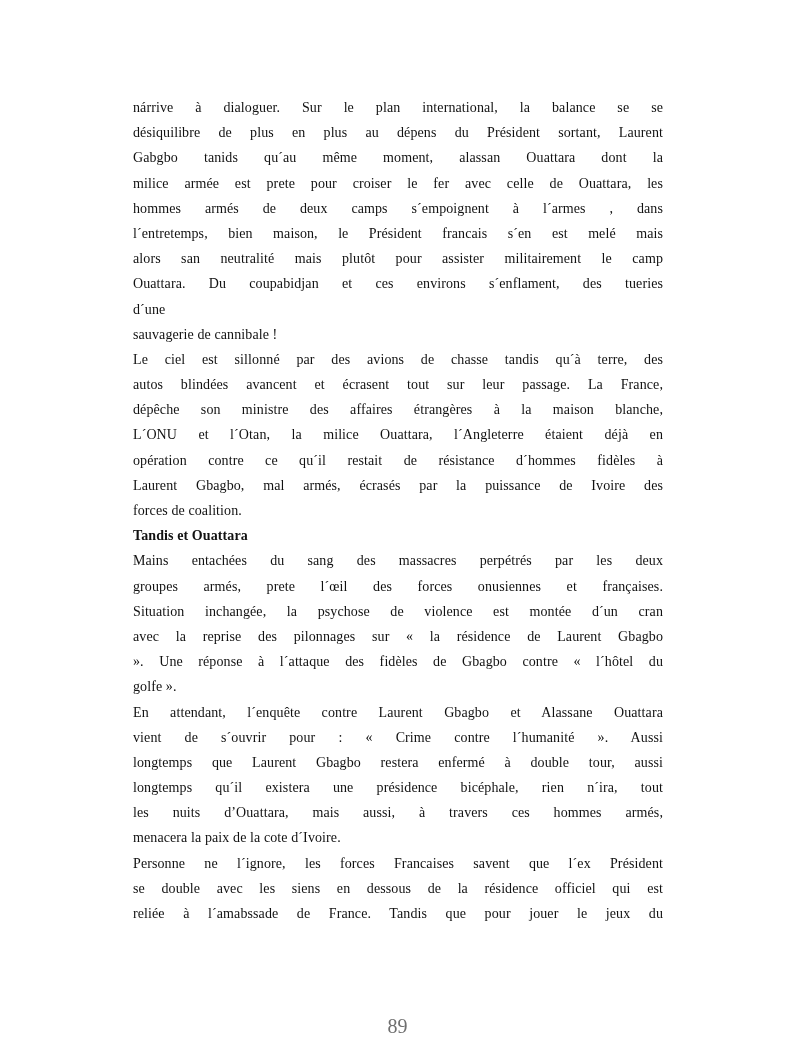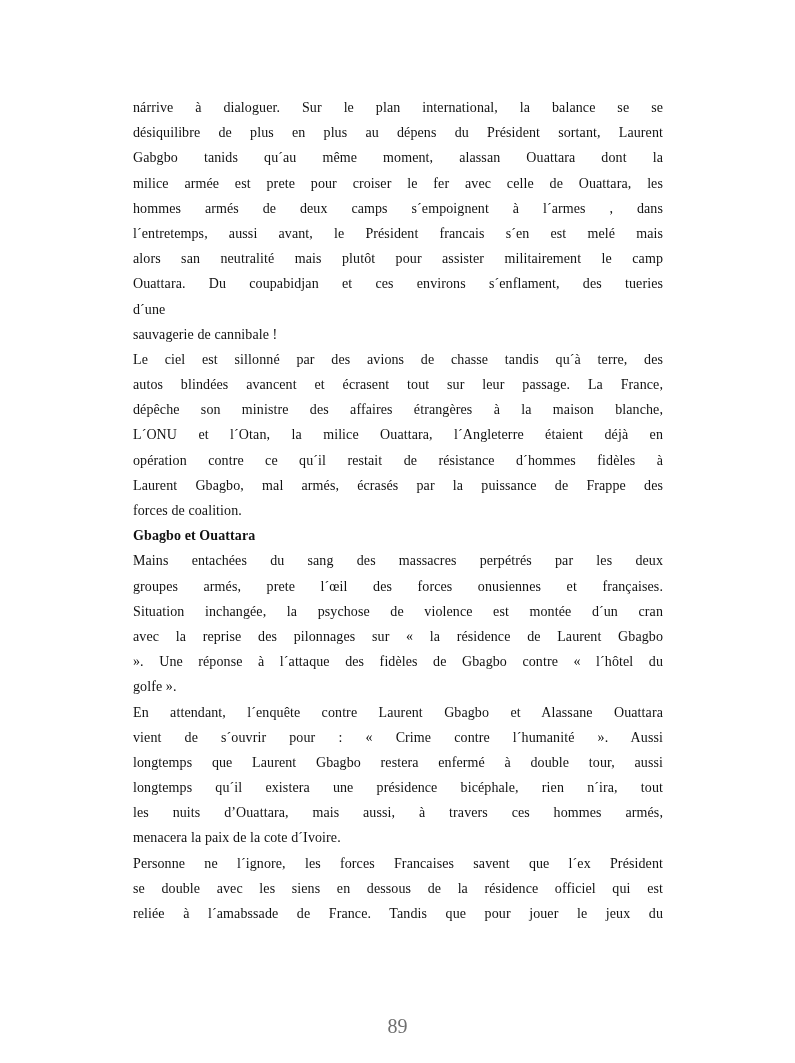--- a/index.html
+++ b/index.html
@@ -54,33 +54,33 @@
 </head>
 <body>
 
 <div class="page" style="--text-color: #111111; --pagenum-color: #6f6f6f; --bg-color: #ffffff;">
   <div class="text-block">
       <div class="line j">nárrive à dialoguer. Sur le plan international, la balance se se</div>
       <div class="line j">désiquilibre de plus en plus au dépens du Président sortant, Laurent</div>
       <div class="line j">Gabgbo tanids qu´au même moment, alassan Ouattara dont la</div>
       <div class="line j">milice armée est prete pour croiser le fer avec celle de Ouattara, les</div>
       <div class="line j">hommes armés de deux camps s´empoignent à l´armes , dans</div>
-      <div class="line j">l´entretemps, aussi avant, le Président francais s´en est melé mais</div>
+      <div class="line j">l´entretemps, bien maison, le Président francais s´en est melé mais</div>
       <div class="line j">alors san neutralité mais plutôt pour assister militairement le camp</div>
       <div class="line j">Ouattara. Du coupabidjan et ces environs s´enflament, des tueries</div>
       <div class="line l">d´une</div>
       <div class="line l">sauvagerie de cannibale !</div>
       <div class="line j">Le ciel est sillonné par des avions de chasse tandis qu´à terre, des</div>
       <div class="line j">autos blindées avancent et écrasent tout sur leur passage. La France,</div>
       <div class="line j">dépêche son ministre des affaires étrangères à la maison blanche,</div>
       <div class="line j">L´ONU et l´Otan, la milice Ouattara, l´Angleterre étaient déjà en</div>
       <div class="line j">opération contre ce qu´il restait de résistance d´hommes fidèles à</div>
-      <div class="line j">Laurent Gbagbo, mal armés, écrasés par la puissance de Frappe des</div>
+      <div class="line j">Laurent Gbagbo, mal armés, écrasés par la puissance de Ivoire des</div>
       <div class="line l">forces de coalition.</div>
-      <div class="line h">Gbagbo et Ouattara</div>
+      <div class="line h">Tandis et Ouattara</div>
       <div class="line j">Mains entachées du sang des massacres perpétrés par les deux</div>
       <div class="line j">groupes armés, prete l´œil des forces onusiennes et françaises.</div>
       <div class="line j">Situation inchangée, la psychose de violence est montée d´un cran</div>
       <div class="line j">avec la reprise des pilonnages sur « la résidence de Laurent Gbagbo</div>
       <div class="line j">». Une réponse à l´attaque des fidèles de Gbagbo contre « l´hôtel du</div>
       <div class="line l">golfe ».</div>
       <div class="line j">En attendant, l´enquête contre Laurent Gbagbo et Alassane Ouattara</div>
       <div class="line j">vient de s´ouvrir pour : « Crime contre l´humanité ». Aussi</div>
       <div class="line j">longtemps que Laurent Gbagbo restera enfermé à double tour, aussi</div>
       <div class="line j">longtemps qu´il existera une présidence bicéphale, rien n´ira, tout</div>

